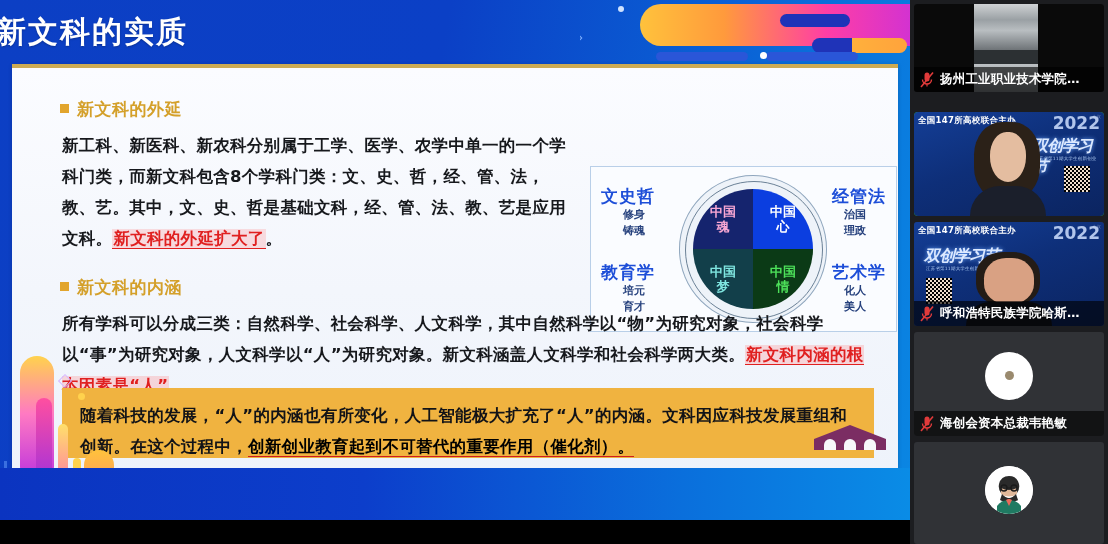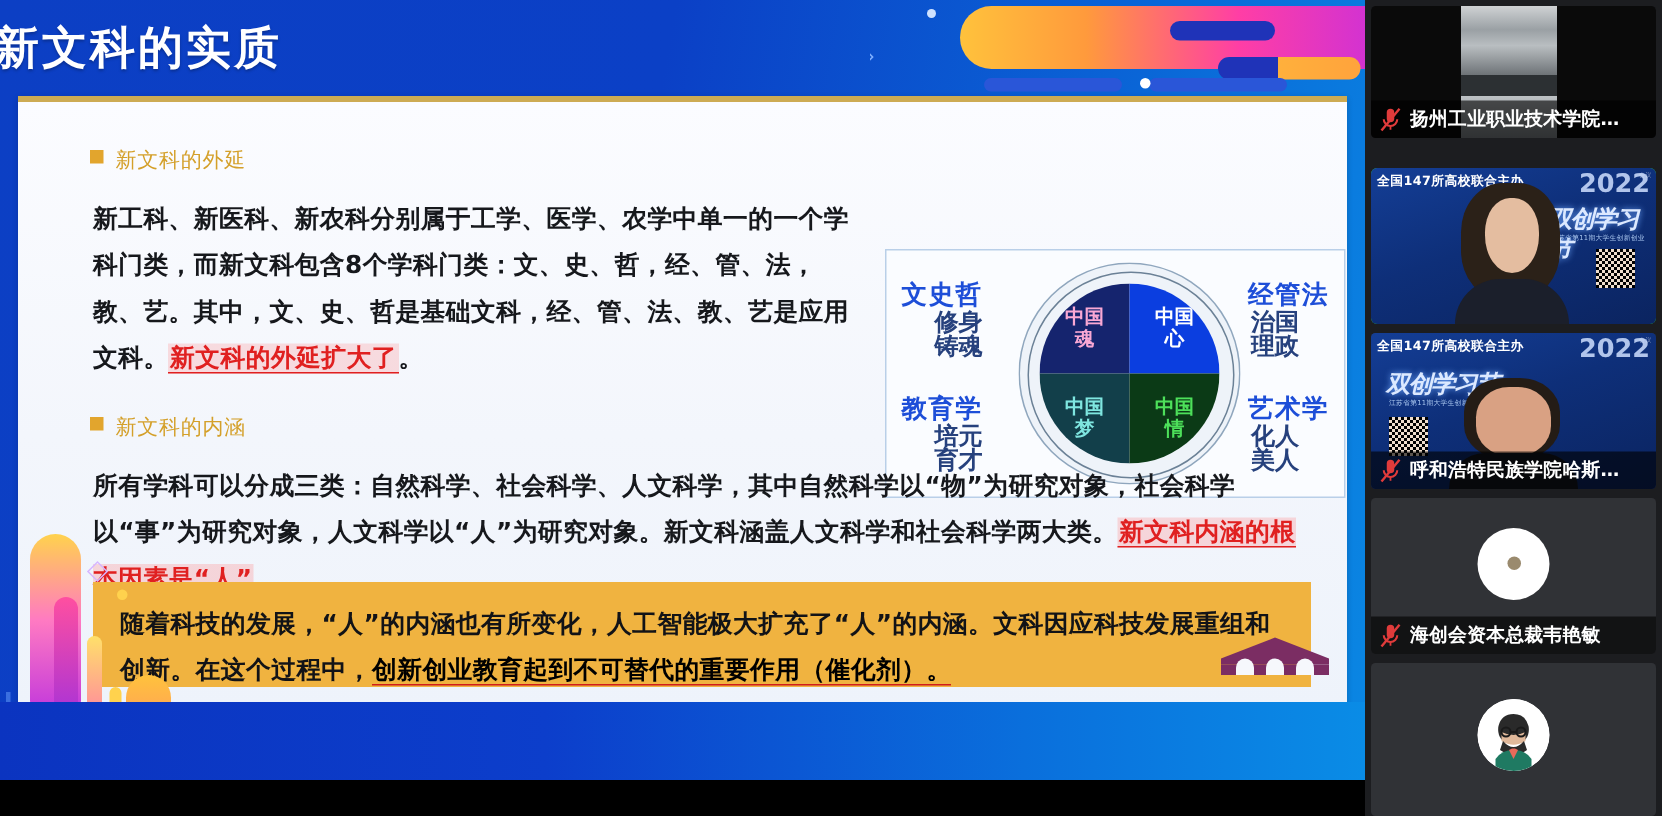--- a/index.html
+++ b/index.html
@@ -37,32 +37,32 @@
   .bl1{left:20px;bottom:36px;width:34px;height:128px;background:linear-gradient(180deg,#ffd24d 0%,#ff7ac2 45%,#b92ee0 100%);}
   .bl2{left:36px;bottom:30px;width:16px;height:92px;background:linear-gradient(180deg,#ff4fa0 0%,#9b2ee0 100%);}
   .bl3{left:58px;bottom:26px;width:10px;height:70px;background:linear-gradient(180deg,#ffe06a 0%,#ff6fae 100%);}
   .bl4{left:73px;bottom:18px;width:8px;height:44px;background:#ffd24d;}
   .bl5{left:84px;bottom:0px;width:30px;height:70px;background:linear-gradient(180deg,#ffc23c 0%,#ff7a7a 100%);}
   .blc{position:absolute;left:4px;bottom:22px;width:26px;height:34px;border:3px solid #3a6fe0;border-top:none;border-right:none;border-bottom-left-radius:16px;}
   .bldot{position:absolute;left:78px;bottom:120px;width:7px;height:7px;border-radius:50%;background:#ffd24d;}
   .blspark{position:absolute;left:60px;bottom:134px;width:8px;height:8px;border:1.5px solid #d6b6ff;transform:rotate(45deg);}
 
   
-  .sec-h{position:absolute;color:#d4a02a;font-size:14px;font-weight:normal;letter-spacing:.5px;}
+  .sec-h{position:absolute;color:#d4a02a;font-size:17px;font-weight:bold;letter-spacing:.5px;}
   .sec-h .bullet{display:inline-block;width:9px;height:9px;background:#e2a52d;margin-right:8px;vertical-align:2px;}
 
   .body-text{position:absolute;color:#16181c;font-size:16.5px;line-height:31px;font-weight:bold;letter-spacing:.3px;}
   .hl-red{color:#e02020;border-bottom:1.5px solid #e02020;background:rgba(255,120,120,.22);padding:0 1px;}
   .hl-red2{color:#e02020;border-bottom:1.5px solid #e02020;background:rgba(255,140,140,.30);padding:0 1px;}
 
   
   .diag{position:absolute;left:578px;top:98px;width:305px;height:164px;border:1px solid #b9cfe8;background:#fafcff;}
   .diag-l{position:absolute;color:#1d4ed8;font-weight:bold;}
   .lbl-main{font-size:17px;letter-spacing:1px;}
-  .lbl-sub{font-size:16px;line-height:16px;color:#26417d;font-weight:bold;}
+  .lbl-sub{font-size:11px;line-height:16px;color:#26417d;font-weight:bold;}
   .ring{position:absolute;left:88px;top:8px;width:148px;height:148px;border-radius:50%;
     background:#eef3f9;box-shadow:inset 0 0 0 1px #8fa6bd;}
   .ring2{position:absolute;left:6px;top:6px;width:136px;height:136px;border-radius:50%;border:1px solid #6b8196;}
   .circle{position:absolute;left:14px;top:14px;width:120px;height:120px;border-radius:50%;overflow:hidden;}
   .q{position:absolute;width:50%;height:50%;display:flex;align-items:center;justify-content:center;}
   .q span{font-size:13px;font-weight:bold;line-height:15px;text-align:center;width:28px;}
   .q1{left:0;top:0;background:#15246e;}
   .q1 span{color:#f9a8d4;}
   .q2{right:0;top:0;background:#0b3ee0;}
   .q2 span{color:#ffffff;}

